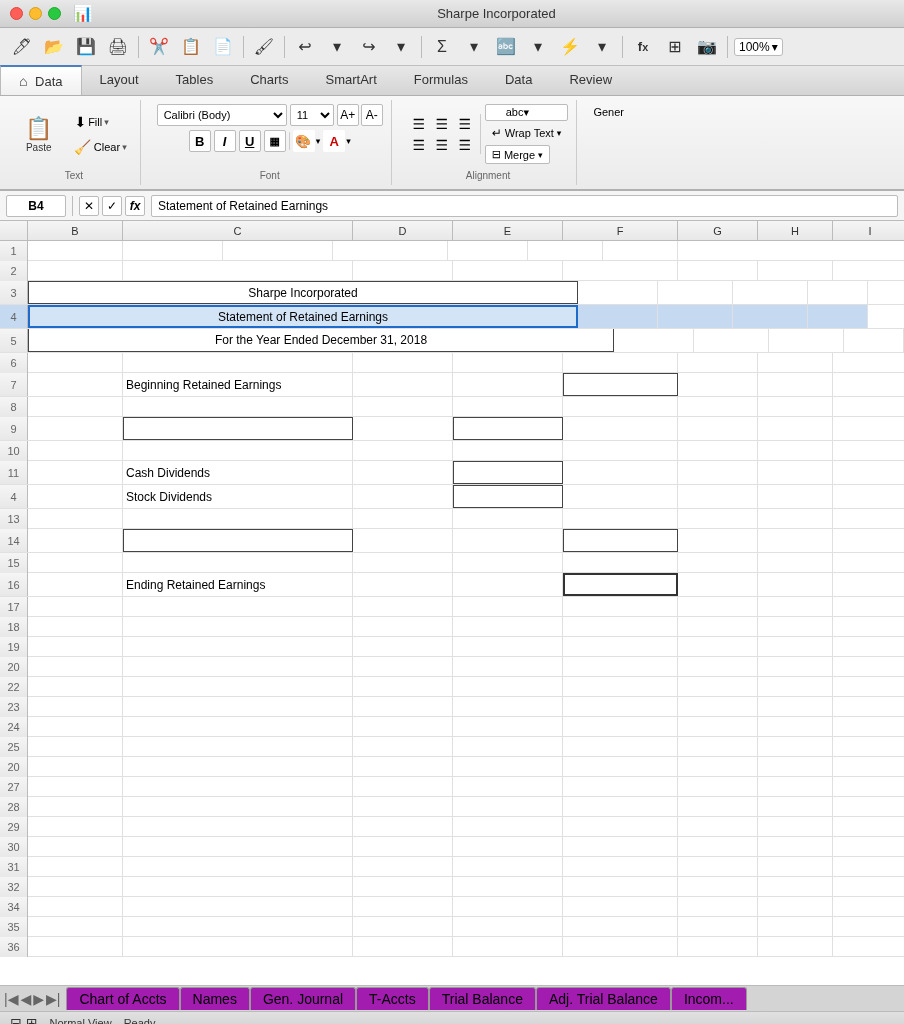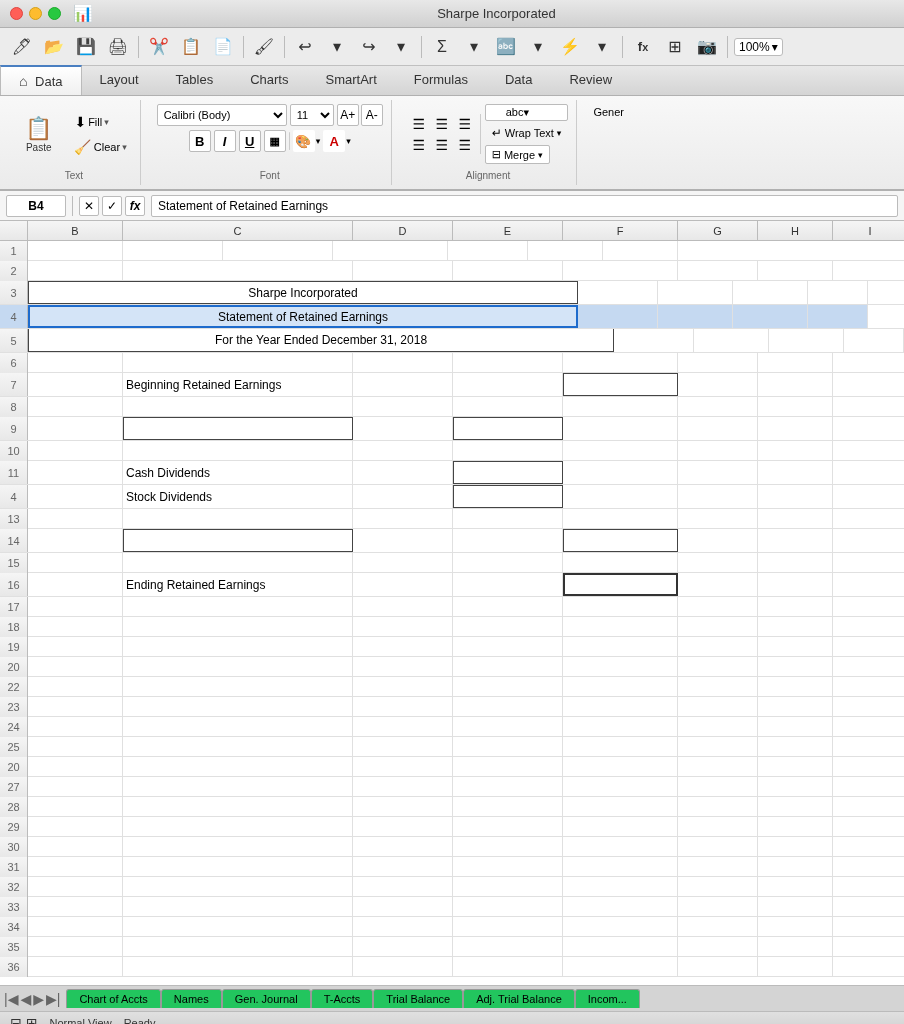--- a/index.html
+++ b/index.html
@@ -194,22 +194,22 @@
     .sheet-tabs {
       display: flex;
       align-items: center;
       background: #d4d4d4;
       border-top: 1px solid #bbb;
       height: 26px;
       padding: 0 4px;
     }
     .tab-nav { display: flex; gap: 2px; align-items: center; margin-right: 6px; font-size: 14px; color: #666; cursor: pointer; }
     .sheet-tab {
-      padding: 3px 12px; font-size: 11px; cursor: pointer;
-      background: #22c55e; border: 1px solid #999; border-bottom: none;
+      padding: 3px 12px; font-size: 14px; cursor: pointer;
+      background: #a21caf; border: 1px solid #999; border-bottom: none;
       border-radius: 3px 3px 0 0;
     }
 
     
     .status-bar {
       display: flex; align-items: center; gap: 12px;
       background: linear-gradient(to bottom, #e0e0e0, #d0d0d0);
       border-top: 1px solid #bbb;
       height: 22px; padding: 0 10px;
       font-size: 11px; color: #333;
@@ -843,31 +843,20 @@
         <div class="cell c-b"></div>
         <div class="cell c-c"></div>
         <div class="cell c-d"></div>
         <div class="cell c-e"></div>
         <div class="cell c-f"></div>
         <div class="cell c-g"></div>
         <div class="cell c-h"></div>
         <div class="cell c-i"></div>
       </div>
       <div class="sheet-row row-h">
-        <div class="row-num c-a">33</div>
-        <div class="cell c-b"></div>
-        <div class="cell c-c"></div>
-        <div class="cell c-d"></div>
-        <div class="cell c-e"></div>
-        <div class="cell c-f"></div>
-        <div class="cell c-g"></div>
-        <div class="cell c-h"></div>
-        <div class="cell c-i"></div>
-      </div>
-      <div class="sheet-row row-h">
         <div class="row-num c-a">34</div>
         <div class="cell c-b"></div>
         <div class="cell c-c"></div>
         <div class="cell c-d"></div>
         <div class="cell c-e"></div>
         <div class="cell c-f"></div>
         <div class="cell c-g"></div>
         <div class="cell c-h"></div>
         <div class="cell c-i"></div>
       </div>

